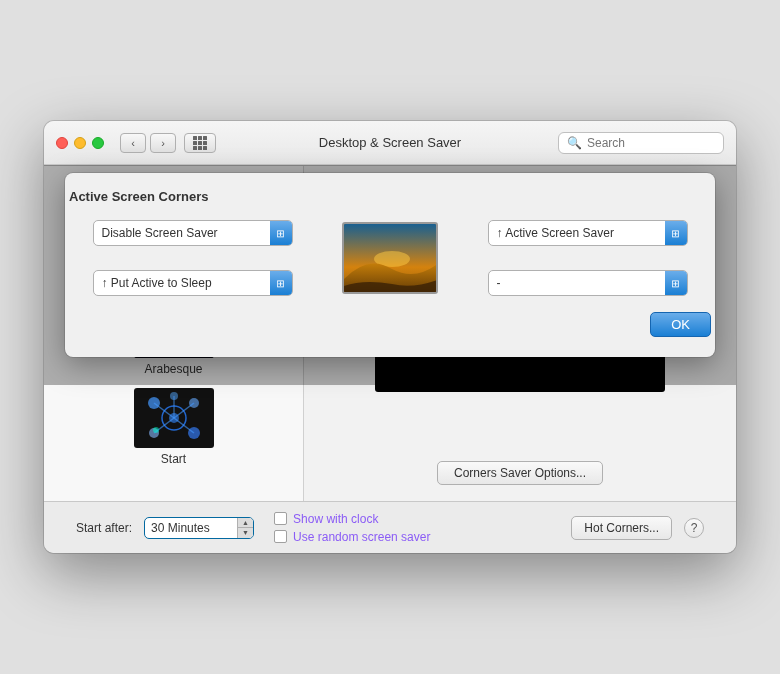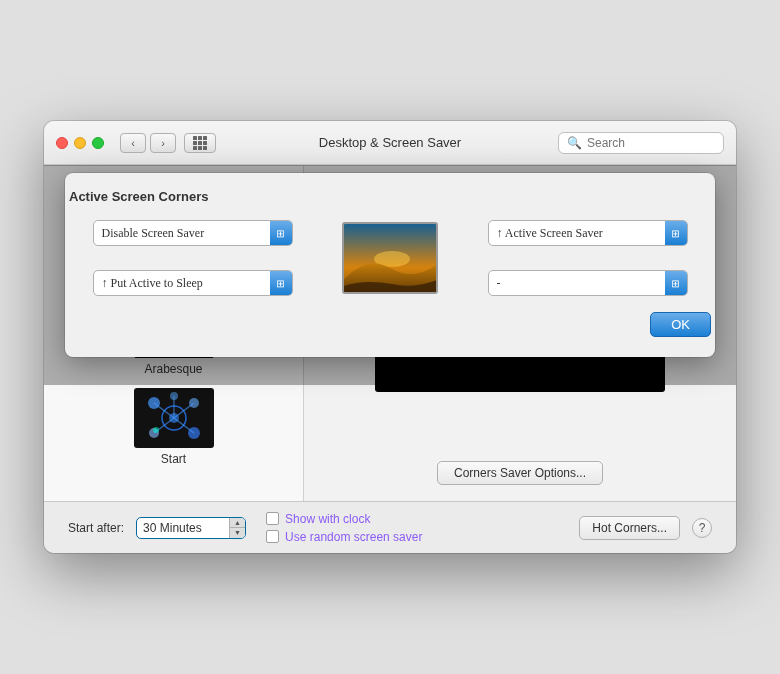--- a/index.html
+++ b/index.html
@@ -140,21 +140,20 @@
       color: #333;
       margin-bottom: 16px;
     }
     .corners-grid {
       display: grid;
       grid-template-columns: 1fr 100px 1fr;
       grid-template-rows: auto auto;
       gap: 24px;
       align-items: center;
       justify-items: center;
-      font-family: Liberation Serif, serif;
     }
     .corner-select {
       display: flex;
       align-items: center;
       background: white;
       border: 1px solid #b0b0b0;
       border-radius: 5px;
       overflow: hidden;
       width: 200px;
       height: 26px;
@@ -307,21 +306,21 @@
       cursor: pointer;
     }
 
     
     .bottom-bar {
       height: 52px;
       background: #ebebeb;
       border-top: 1px solid #c8c8c8;
       display: flex;
       align-items: center;
-      padding: 0 24px;
+      padding: 0 32px;
       gap: 12px;
     }
     .start-after-label {
       font-size: 12px;
       color: #333;
       white-space: nowrap;
     }
     .duration-select {
       display: flex;
       align-items: center;

